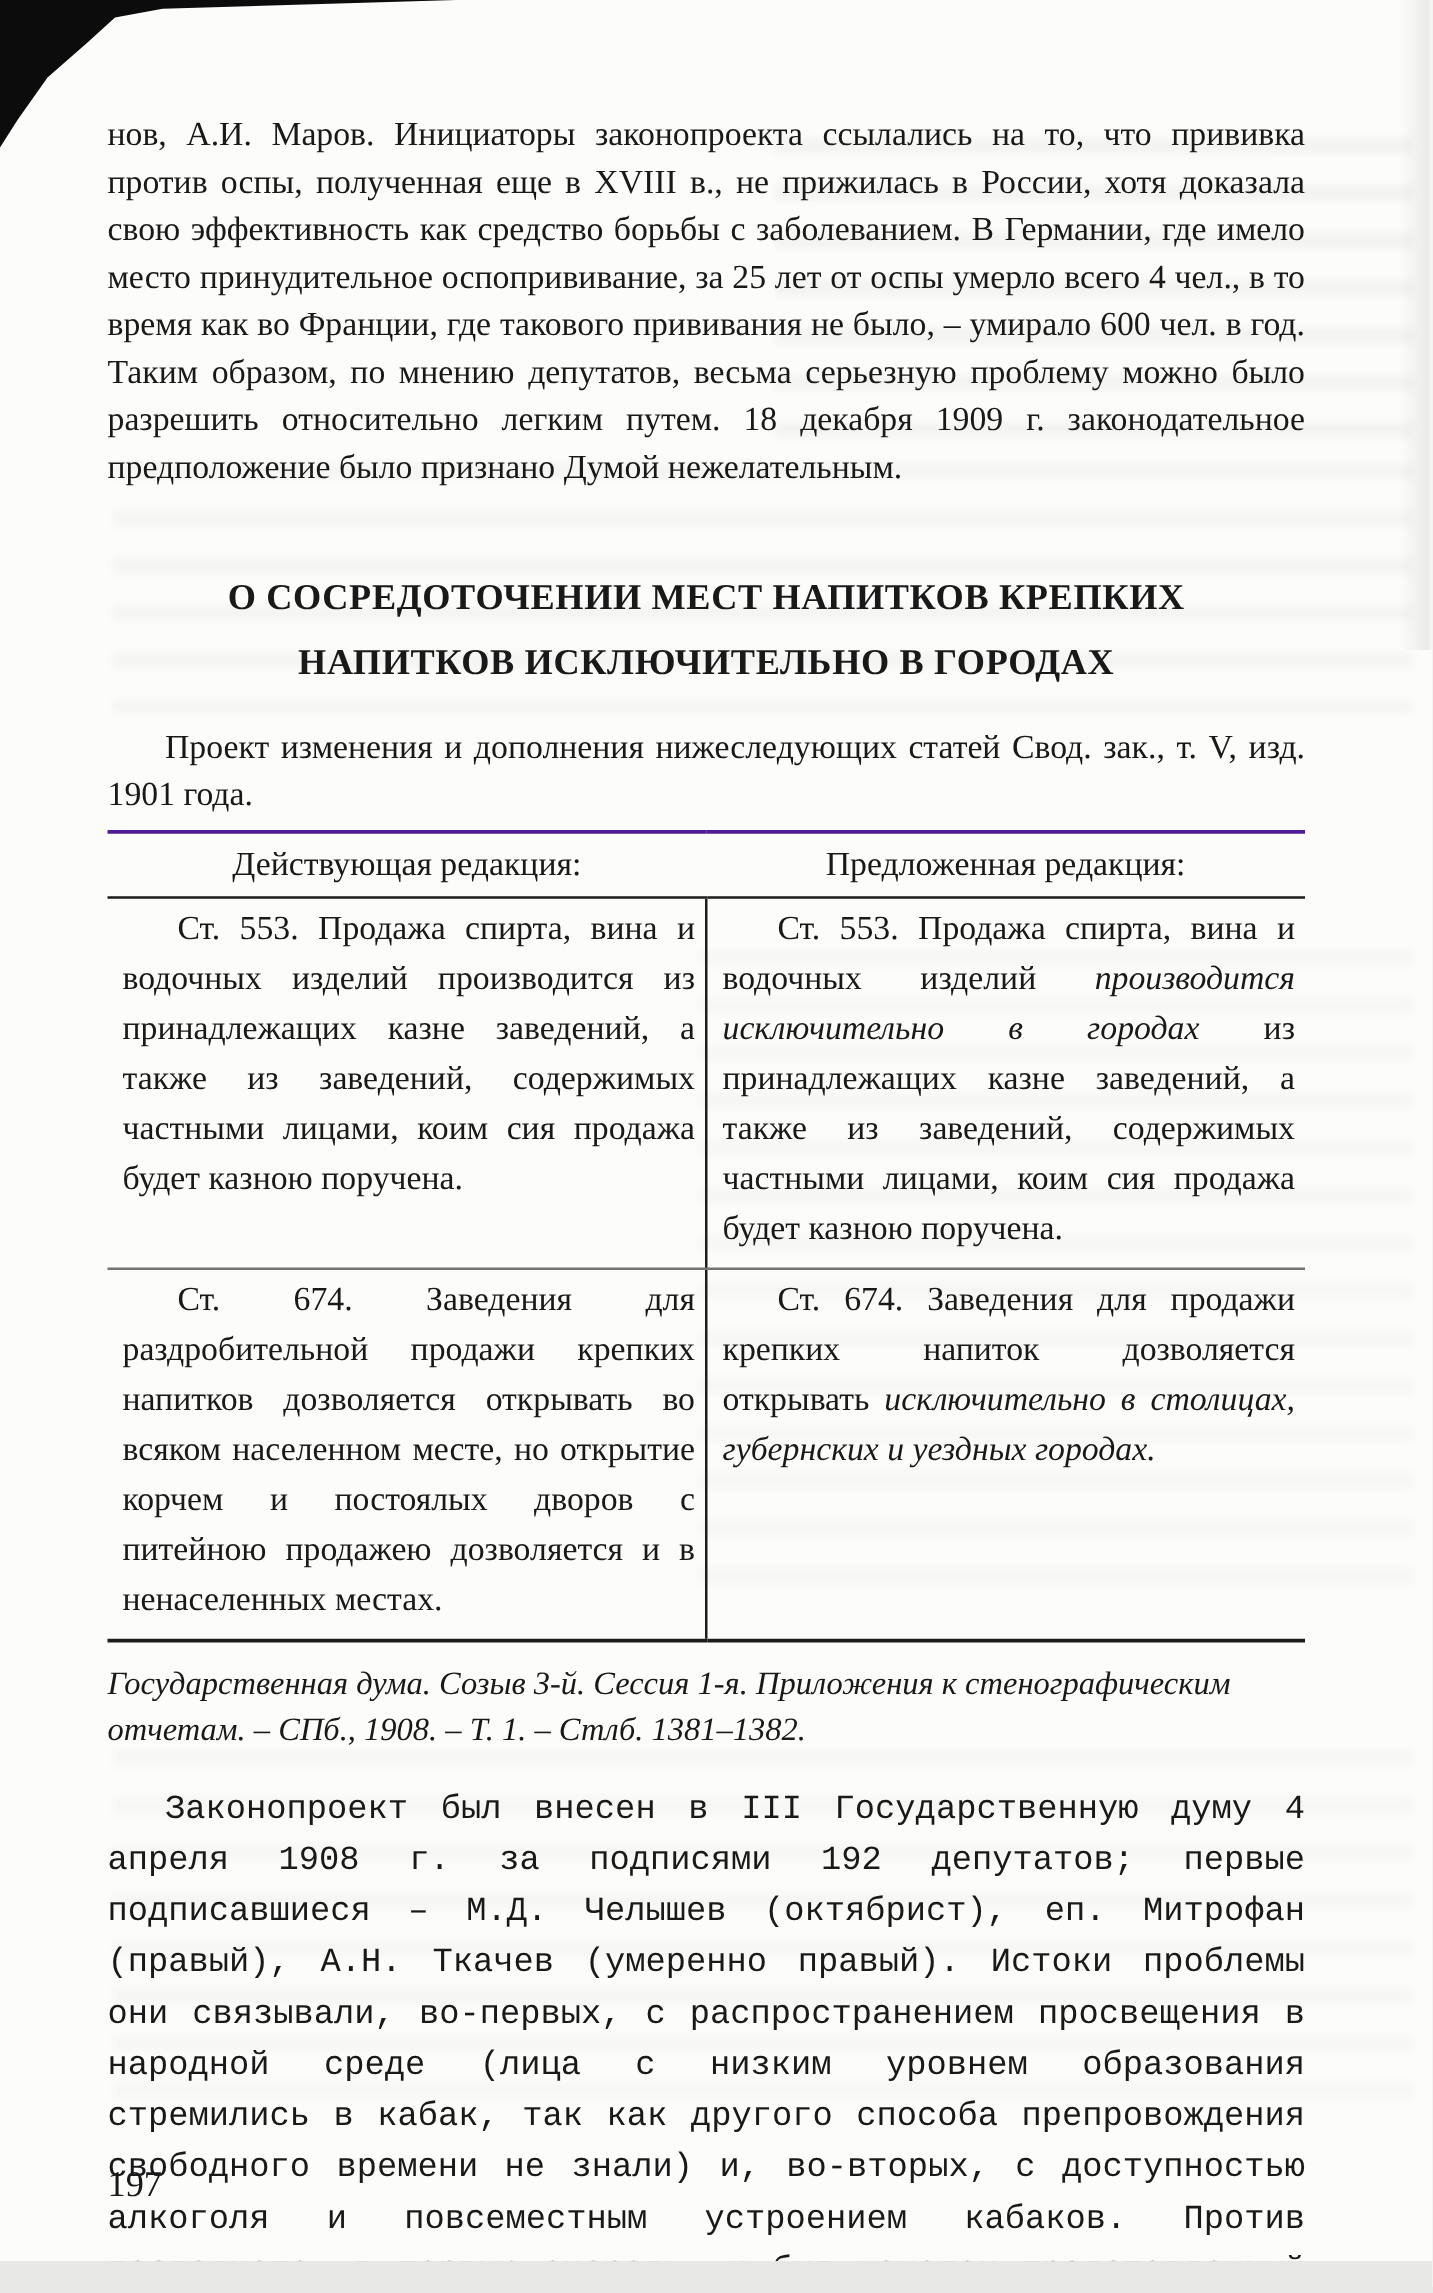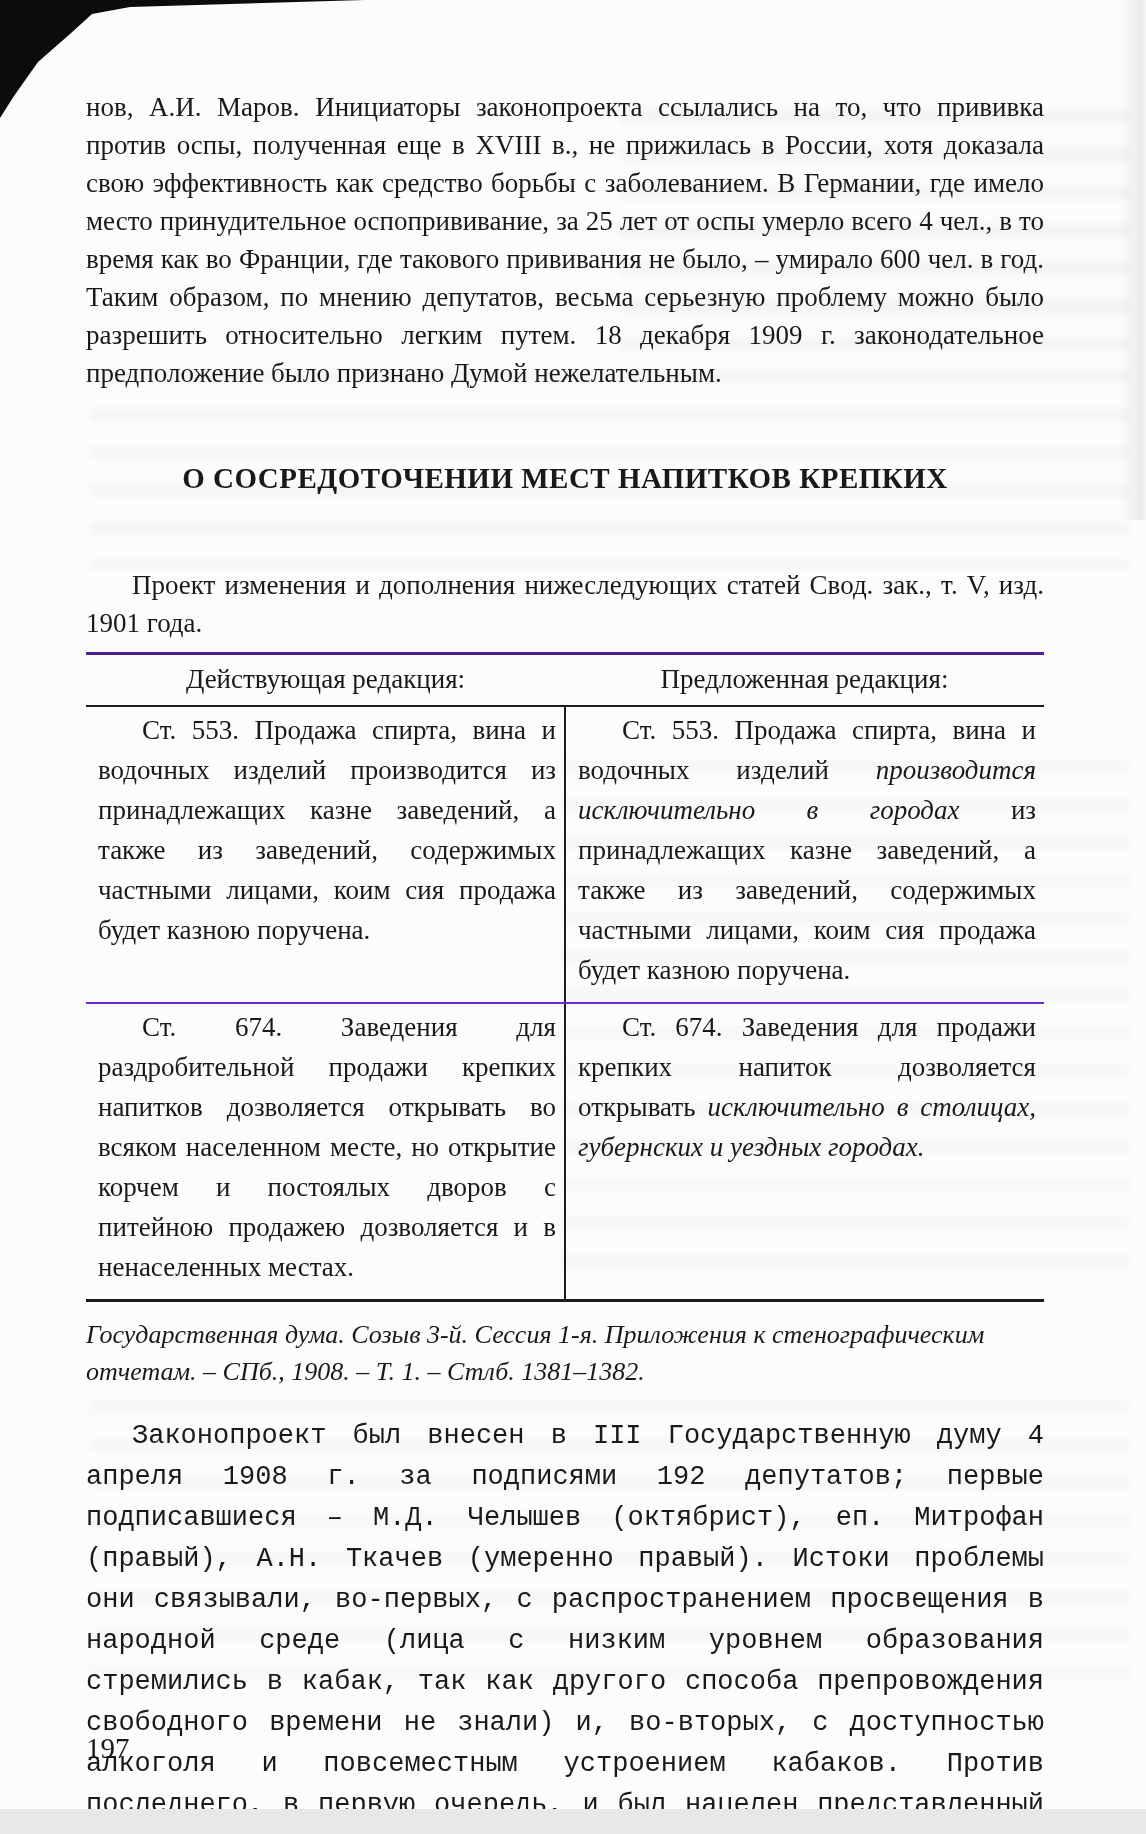--- a/index.html
+++ b/index.html
@@ -48,21 +48,21 @@
   }
   .indent { text-indent: 46px; }
   .section-title {
     margin-top: 60px;
     text-align: center;
     font-weight: bold;
     font-size: 29px;
     line-height: 52px;
     letter-spacing: 0.5px;
   }
-  .lead { margin-top: 62px; }
+  .lead { margin-top: 22px; }
   table.redaction {
     margin-top: 10px;
     width: 100%;
     border-collapse: collapse;
     table-layout: fixed;
   }
   table.redaction th, table.redaction td {
     width: 50%;
     font-weight: normal;
     font-size: 27px;
@@ -74,21 +74,21 @@
     padding: 9px 4px 10px 4px;
   }
   table.redaction td {
     vertical-align: top;
     text-align: justify;
     line-height: 40px;
     padding: 3px 8px 12px 12px;
     text-indent: 44px;
   }
   td.col-current  { border-right: 2px solid #1c1c1c; }
-  tr.row-553 td   { border-bottom: 2px solid #6d28d9; }
+  tr.row-553 td   { border-bottom: 2px solid #737373; }
   tr.row-674 td   { border-bottom: 3px solid #1c1c1c; }
   .ital { font-style: italic; }
   .citation {
     margin-top: 14px;
     font-style: italic;
     font-size: 26px;
     line-height: 37px;
   }
   .citation .l1 { }
   .citation .l2 { padding-right: 2px; }
@@ -111,20 +111,21 @@
   <div class="bleed" style="left:90px; top:370px; width:1040px; height:200px; opacity:.28;"></div>
   <div class="bleed" style="left:560px; top:760px; width:570px; height:520px; opacity:.22;"></div>
   <div class="bleed" style="left:90px; top:1400px; width:1040px; height:300px; opacity:.22;"></div>
 
   <div class="content">
 
     <p class="para">нов, А.И. Маров. Инициаторы законопроекта ссылались на то, что прививка против оспы, полученная еще в XVIII в., не прижилась в России, хотя доказала свою эффективность как средство борьбы с заболеванием. В Германии, где имело место принудительное оспопрививание, за 25 лет от оспы умерло всего 4 чел., в то время как во Франции, где такового прививания не было, – умирало 600 чел. в год. Таким образом, по мнению депутатов, весьма серьезную проблему можно было разрешить относительно легким путем. 18 декабря 1909 г. законодательное предположение было признано Думой нежелательным.</p>
 
     <div class="section-title">
       <div>О СОСРЕДОТОЧЕНИИ МЕСТ НАПИТКОВ КРЕПКИХ</div>
+      <div>НАПИТКОВ ИСКЛЮЧИТЕЛЬНО В ГОРОДАХ</div>
     </div>
 
     <p class="para indent lead">Проект изменения и дополнения нижеследующих статей Свод. зак., т. V, изд. 1901 года.</p>
 
     <table class="redaction">
       <thead>
         <tr>
           <th>Действующая редакция:</th>
           <th>Предложенная редакция:</th>
         </tr>

